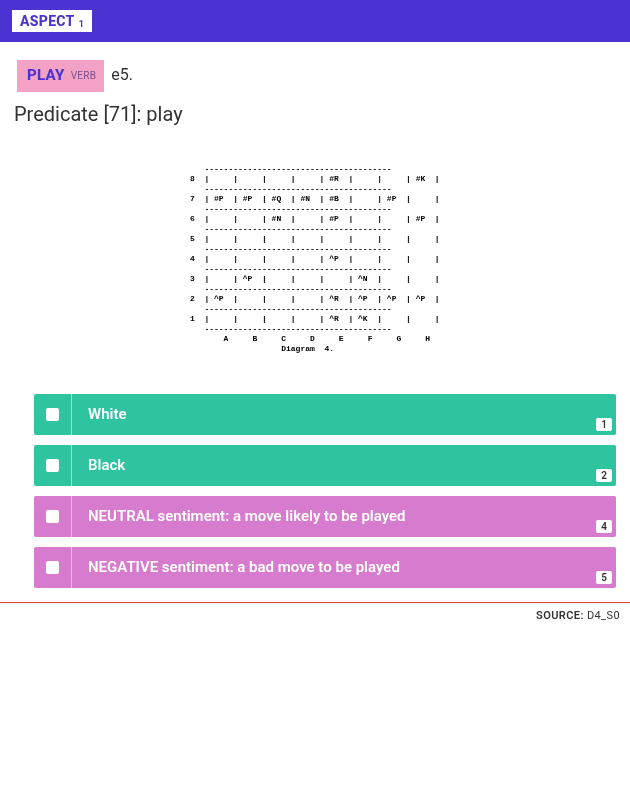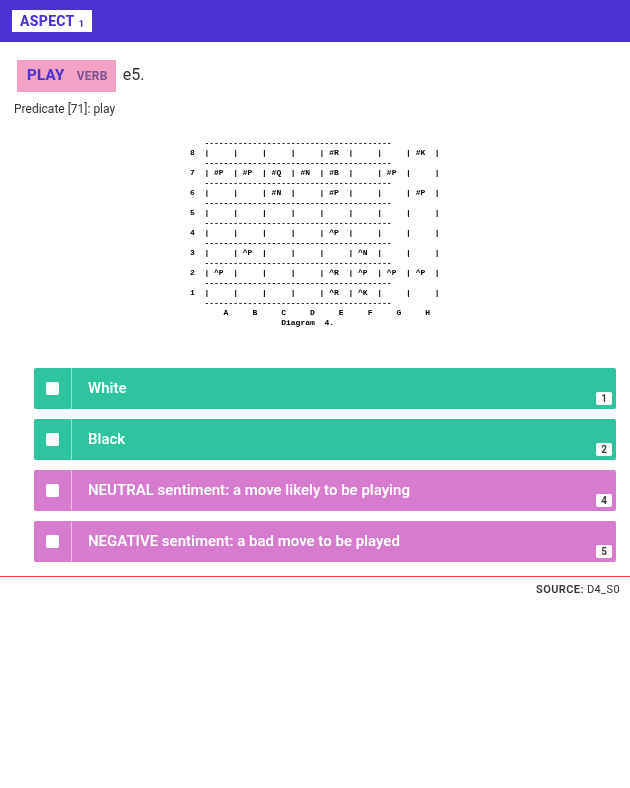--- a/index.html
+++ b/index.html
@@ -38,25 +38,25 @@
     margin-bottom: 10px;
   }
   .play-chip {
     display: inline-flex;
     align-items: center;
     background: #f3a2c6;
     padding: 3px 8px 3px 10px;
     margin: 0 3px;
   }
   .play-chip .main { color: #4a33d1; font-weight: 800; font-size: 15px; letter-spacing: 0.3px; }
-  .play-chip .pos { color: #7a4f8f; font-weight: 700; font-size: 12px; margin-left: 12px; letter-spacing: 0.3px; }
+  .play-chip .pos { color: #7a4f8f; font-weight: 400; font-size: 10px; margin-left: 6px; letter-spacing: 0.3px; }
   .predicate {
-    font-size: 12px;
+    font-size: 20px;
     margin-top: 2px;
-    margin-bottom: 22px;
+    margin-bottom: 38px;
   }
   .diagram {
     font-family: "Courier New", monospace;
     font-size: 8px;
     line-height: 1.25;
     white-space: pre;
     text-align: left;
     color: #000;
     display: block;
     margin: 8px auto 30px auto;
@@ -177,21 +177,21 @@
         <div class="opt-check">
           <div class="box"></div>
         </div>
         <div class="opt-text">Black</div>
         <div class="opt-num">2</div>
       </div>
       <div class="option-row pink">
         <div class="opt-check">
           <div class="box"></div>
         </div>
-        <div class="opt-text">NEUTRAL sentiment: a move likely to be playing</div>
+        <div class="opt-text">NEUTRAL sentiment: a move likely to be played</div>
         <div class="opt-num">4</div>
       </div>
       <div class="option-row pink">
         <div class="opt-check">
           <div class="box"></div>
         </div>
         <div class="opt-text">NEGATIVE sentiment: a bad move to be played</div>
         <div class="opt-num">5</div>
       </div>
     </div>

